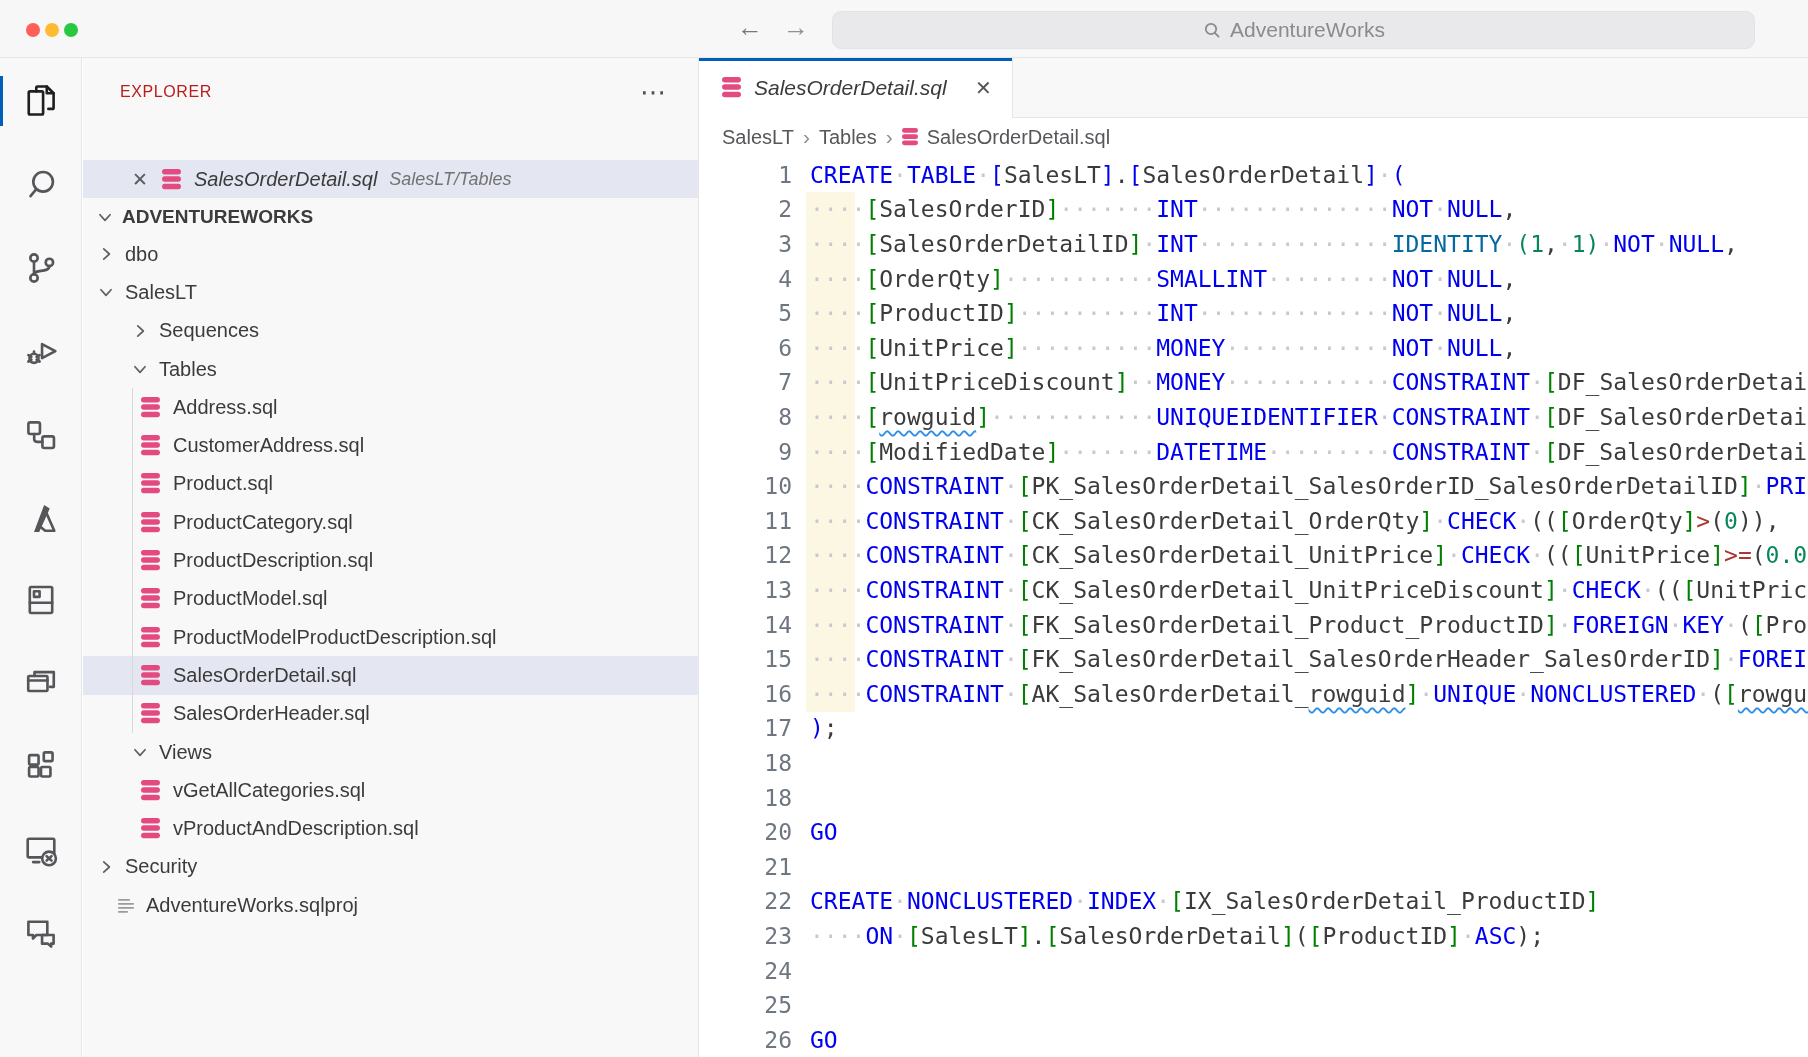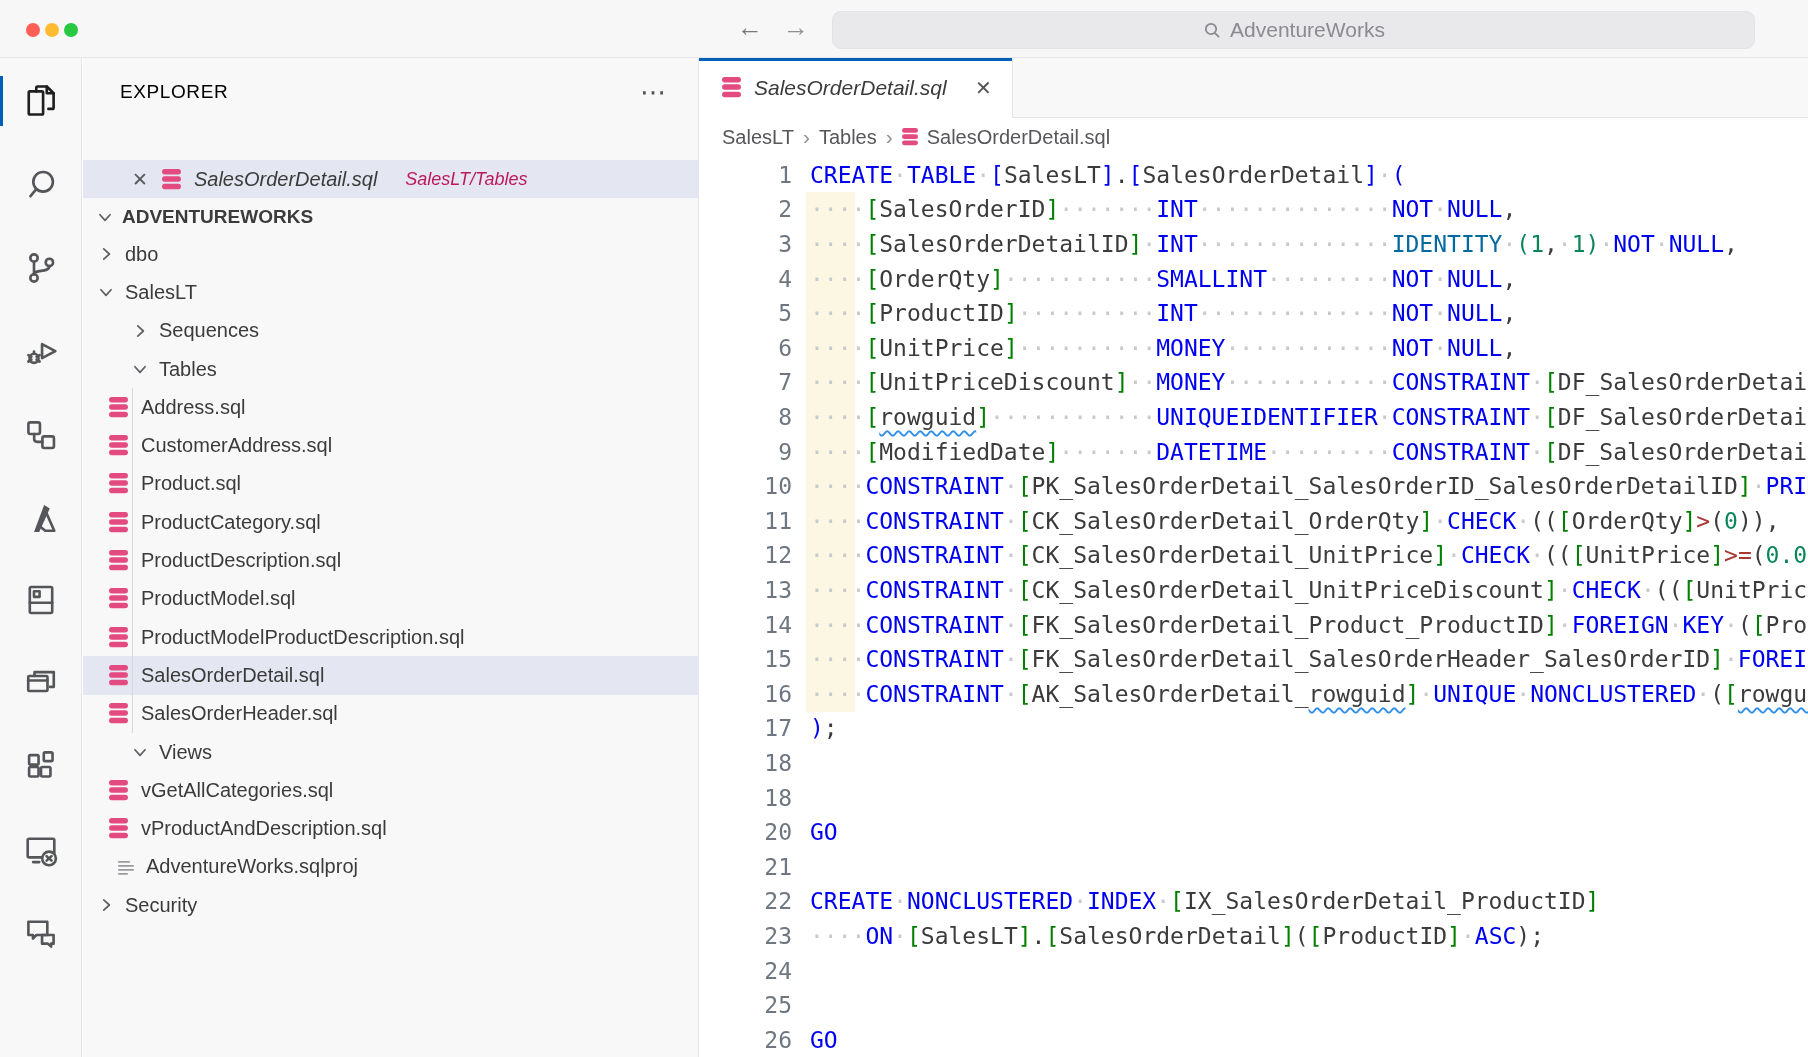--- a/index.html
+++ b/index.html
@@ -18,37 +18,37 @@
     border-radius:9px;display:flex;align-items:center;justify-content:center;gap:8px;box-sizing:border-box;}
   .searchpill .sv{font-size:21px;color:#8a8a90;}
   
   .activitybar{position:absolute;left:0;top:58px;width:82px;height:999px;background:#f8f8f8;border-right:1px solid #e5e5e5;box-sizing:border-box;}
   .ab-item{position:absolute;left:0;width:82px;height:44px;display:flex;align-items:center;justify-content:center;}
   .ab-ico svg{display:block;}
   .ab-ind{position:absolute;left:0;top:-3px;width:3px;height:50px;background:#005fb8;}
   
   .sidebar{position:absolute;left:83px;top:58px;width:616px;height:999px;background:#f8f8f8;border-right:1px solid #e5e5e5;box-sizing:border-box;}
   .sb-head{position:absolute;left:0;top:14px;width:100%;height:40px;display:flex;align-items:center;}
-  .sb-title{padding-left:37px;font-size:19px;letter-spacing:.6px;color:#000000;}
+  .sb-title{padding-left:37px;font-size:16px;letter-spacing:.6px;color:#b91c1c;}
   .sb-menu{position:absolute;right:30px;top:0;font-size:26px;color:#515155;letter-spacing:2px;line-height:40px;}
   .sec-head{position:absolute;left:0;width:100%;height:38px;display:flex;align-items:center;gap:8px;}
   .sec-head .chev{margin-left:13px;display:flex;}
   .sec-label{font-weight:bold;font-size:19px;color:#3b3b3b;}
   .oe-row{position:absolute;left:0;top:102px;width:100%;height:38px;display:flex;align-items:center;background:#e4e6f1;}
   .oe-close{margin-left:49px;font-size:19px;color:#5a5a5e;}
   .oe-ico{margin-left:14px;display:flex;}
   .oe-name{margin-left:13px;font-style:italic;font-size:20px;color:#3b3b3b;}
-  .oe-detail{margin-left:28px;font-style:italic;font-size:18px;color:#be185d;}
+  .oe-detail{margin-left:12px;font-style:italic;font-size:18px;color:#737373;}
   .tree{position:absolute;left:0;top:177px;width:100%;}
   .tree-row{position:relative;width:100%;height:38.3px;display:flex;align-items:center;font-size:20px;color:#3b3b3b;}
   .tree-row.selected{background:#e4e6f1;}
   .tree-row .chev{display:flex;margin-right:10px;}
   .tree-row.d1{padding-left:14px;}
   .tree-row.d2{padding-left:48px;}
-  .tree-row.file{padding-left:26px;}
+  .tree-row.file{padding-left:58px;}
   .tree-row.file .fico{margin-right:13px;display:flex;}
   .tree-row.proj{padding-left:33px;}
   .tree-row.proj .fico{margin-right:10px;display:flex;}
   .tree-row.guide::before{content:"";position:absolute;left:49px;top:0;bottom:0;width:1px;background:#d8d8dc;}
   
   .editor{position:absolute;left:699px;top:58px;width:1109px;height:999px;background:#ffffff;}
   .tabstrip{position:absolute;left:0;top:0;width:1109px;height:60px;background:#f8f8f8;border-bottom:1px solid #e5e5e5;box-sizing:border-box;}
   .tab{position:absolute;left:0;top:0;width:314px;height:60px;background:#ffffff;border-right:1px solid #e5e5e5;box-sizing:border-box;}
   .tab::before{content:"";position:absolute;left:0;top:0;width:100%;height:3px;background:#005fb8;}
   .tab-ico{position:absolute;left:23px;top:19px;}
@@ -398,40 +398,40 @@
             <svg width="19" height="21" viewBox="0 0 18 20">
               <g fill="#e34a7f">
                 <rect x="0" y="0" width="18" height="5.2" rx="2.6"></rect>
                 <rect x="0" y="7" width="18" height="5.2" rx="2.6"></rect>
                 <rect x="0" y="14" width="18" height="5.2" rx="2.6"></rect>
               </g>
             </svg>
           </span>
           <span>vProductAndDescription.sql</span>
         </div>
+        <div class="tree-row d1">
+          <span class="chev">
+            <svg width="18" height="18" viewBox="0 0 16 16" fill="none" stroke="#5f6064" stroke-width="1.5" stroke-linecap="round" stroke-linejoin="round">
+              <path d="M6 3.5l5 4.5-5 4.5"></path>
+            </svg>
+          </span>
+          <span>Security</span>
+        </div>
         <div class="tree-row proj d1">
           <span class="fico">
             <svg width="20" height="20" viewBox="0 0 20 20">
               <g fill="#9b9b9f">
                 <rect x="2" y="4" width="12" height="1.7" rx=".8"></rect>
                 <rect x="2" y="8" width="16" height="1.7" rx=".8"></rect>
                 <rect x="2" y="12" width="16" height="1.7" rx=".8"></rect>
                 <rect x="2" y="16" width="10" height="1.7" rx=".8"></rect>
               </g>
             </svg>
           </span>
           <span>AdventureWorks.sqlproj</span>
-        </div>
-        <div class="tree-row d1">
-          <span class="chev">
-            <svg width="18" height="18" viewBox="0 0 16 16" fill="none" stroke="#5f6064" stroke-width="1.5" stroke-linecap="round" stroke-linejoin="round">
-              <path d="M6 3.5l5 4.5-5 4.5"></path>
-            </svg>
-          </span>
-          <span>Security</span>
         </div>
       </div>
   </div>
 
   <div class="editor">
     <div class="tabstrip">
       <div class="tab">
         <span class="tab-ico">
           <svg width="19" height="21" viewBox="0 0 18 20">
               <g fill="#e34a7f">

